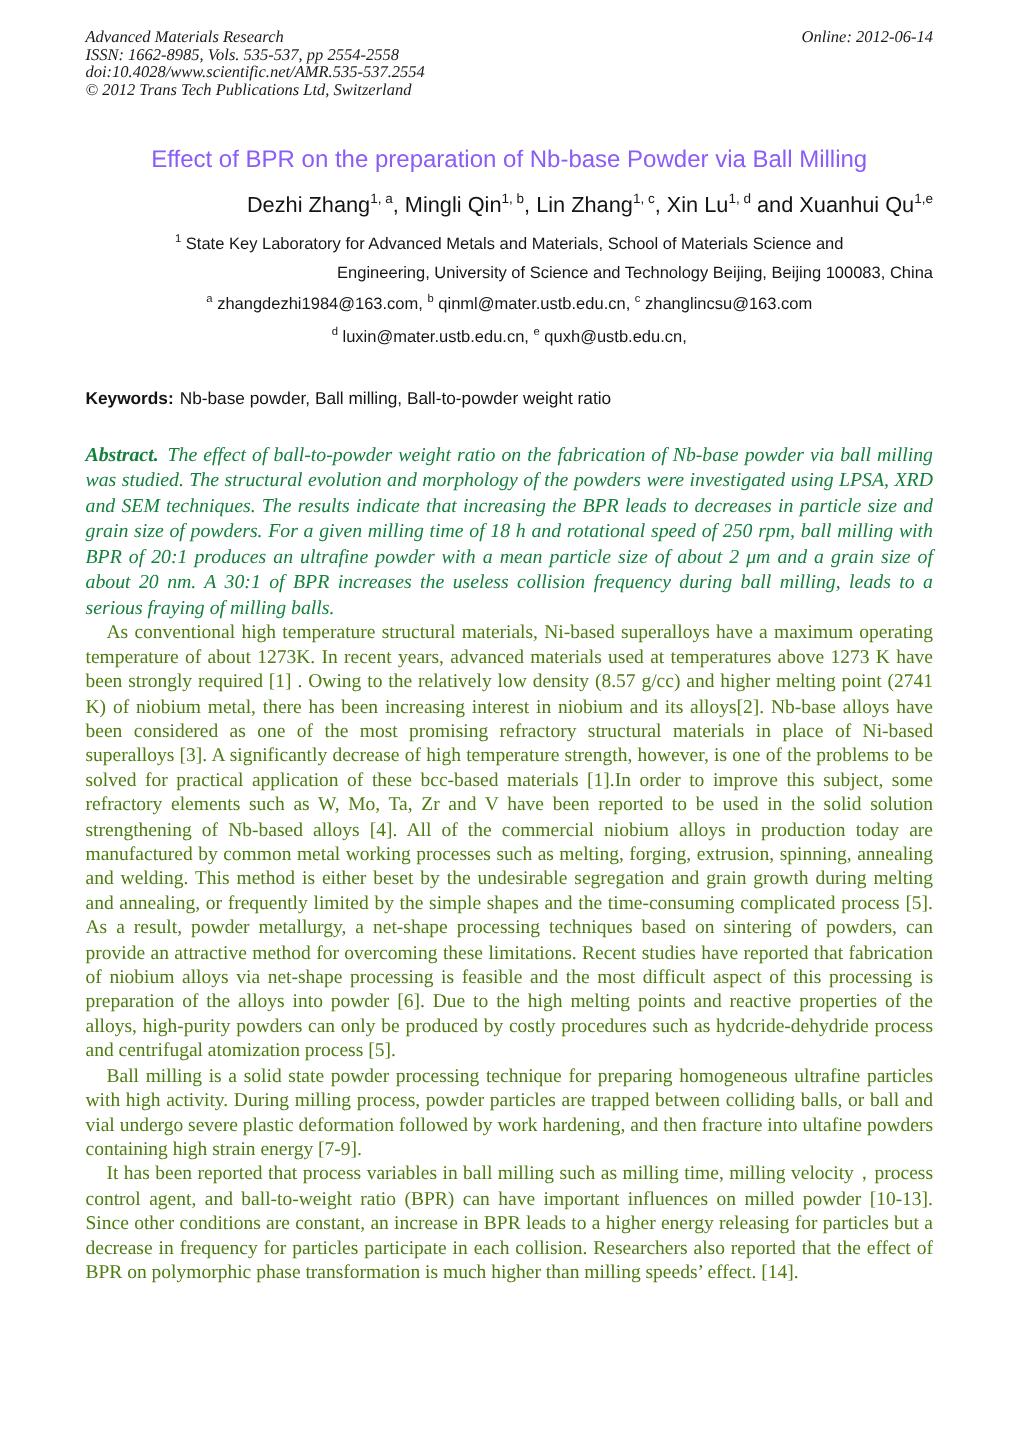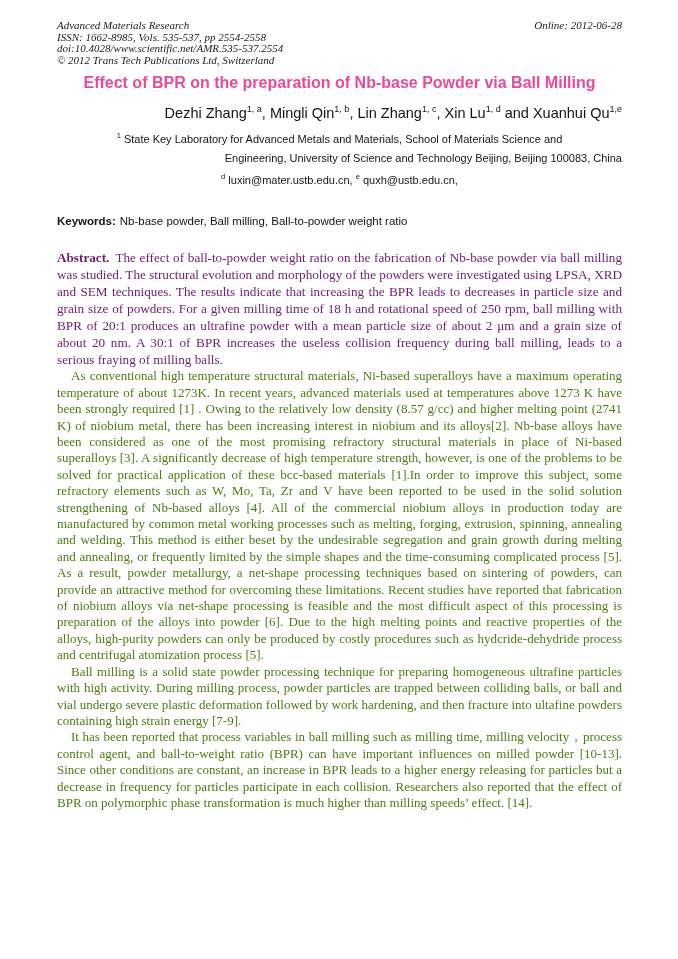--- a/index.html
+++ b/index.html
@@ -20,26 +20,26 @@
     font-style: italic;
     font-size: 11px;
     line-height: 11.6px;
     color: #1b1b1b;
   }
   .doc-header-left div { white-space: nowrap; }
   .doc-header-right { white-space: nowrap; }
   
   .title {
     font-family: "Liberation Sans", sans-serif;
-    font-weight: bold;
+    font-weight: normal;
     font-size: 16px;
     line-height: 18px;
     text-align: center;
-    color: #ec4899;
-    margin: 8px 0 0 0;
+    color: #8b5cf6;
+    margin: 32px 0 0 0;
   }
   .authors {
     font-family: "Liberation Sans", sans-serif;
     font-size: 14.5px;
     line-height: 17px;
     text-align: right;
     margin-top: 13px;
     color: #141414;
   }
   .authors sup { font-size: 9px; line-height: 0; }
@@ -63,21 +63,22 @@
     margin-top: 26px;
     color: #141414;
   }
   .kw-label { font-weight: bold; margin-right: 4px; }
   
   .abstract {
     font-size: 13.2px;
     line-height: 17px;
     text-align: justify;
     margin: 20px 0 0 0;
-    color: #701a75;
+    color: #15803d;
+    font-style: italic;
   }
   .ab-label { font-weight: bold; margin-right: 6px; }
   
   .section-heading {
     font-size: 13.5px;
     font-weight: bold;
     margin: 16px 0 0 0;
     line-height: 18px;
     color: #111111;
   }
@@ -96,30 +97,31 @@
 
 <div class="page">
 
   <div class="doc-header">
     <div class="doc-header-left">
       <div>Advanced Materials Research</div>
       <div>ISSN: 1662-8985, Vols. 535-537, pp 2554-2558</div>
       <div>doi:10.4028/www.scientific.net/AMR.535-537.2554</div>
       <div>© 2012 Trans Tech Publications Ltd, Switzerland</div>
     </div>
-    <div class="doc-header-right">Online: 2012-06-28</div>
+    <div class="doc-header-right">Online: 2012-06-14</div>
   </div>
 
   <h1 class="title">Effect of BPR on the preparation of Nb-base Powder via Ball Milling</h1>
 
   <div class="authors"><span>Dezhi Zhang</span><sup>1, a</sup><span>, Mingli Qin</span><sup>1, b</sup><span>, Lin Zhang</span><sup>1, c</sup><span>, Xin Lu</span><sup>1, d</sup><span> and Xuanhui Qu</span><sup>1,e</sup></div>
 
   <div class="affiliation affil1"><sup>1</sup><span> State Key Laboratory for Advanced Metals and Materials, School of Materials Science and</span></div>
   <div class="affiliation affil2">Engineering, University of Science and Technology Beijing, Beijing 100083, China</div>
 
+  <div class="emails emails1"><sup>a</sup><span> zhangdezhi1984@163.com, </span><sup>b</sup><span> qinml@mater.ustb.edu.cn, </span><sup>c</sup><span> zhanglincsu@163.com</span></div>
   <div class="emails emails2"><sup>d</sup><span> luxin@mater.ustb.edu.cn, </span><sup>e</sup><span> quxh@ustb.edu.cn,</span></div>
 
   <div class="keywords">
     <span class="kw-label">Keywords:</span><span>Nb-base powder, Ball milling, Ball-to-powder weight ratio</span>
   </div>
 
   <p class="abstract">
     <span class="ab-label">Abstract.</span><span>The effect of ball-to-powder weight ratio on the fabrication of Nb-base powder via ball milling was studied. The structural evolution and morphology of the powders were investigated using LPSA, XRD and SEM techniques. The results indicate that increasing the BPR leads to decreases in particle size and grain size of powders. For a given milling time of 18 h and rotational speed of 250 rpm, ball milling with BPR of 20:1 produces an ultrafine powder with a mean particle size of about 2 μm and a grain size of about 20 nm. A 30:1 of BPR increases the useless collision frequency during ball milling, leads to a serious fraying of milling balls.</span>
   </p>
 

